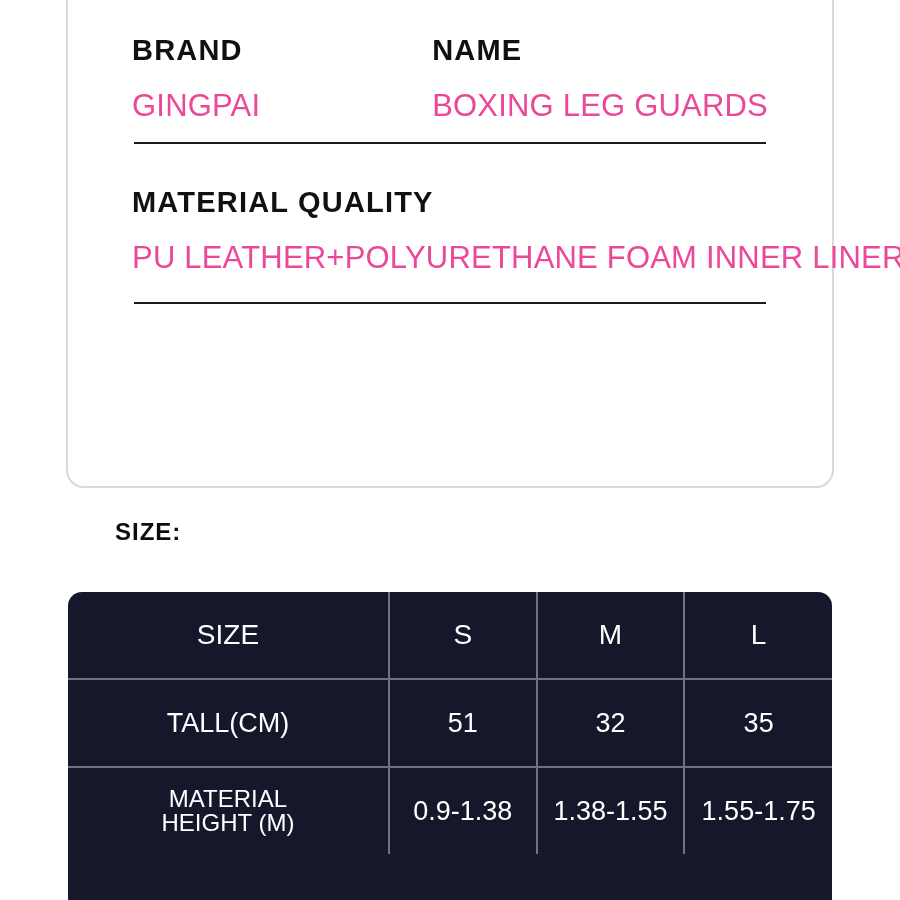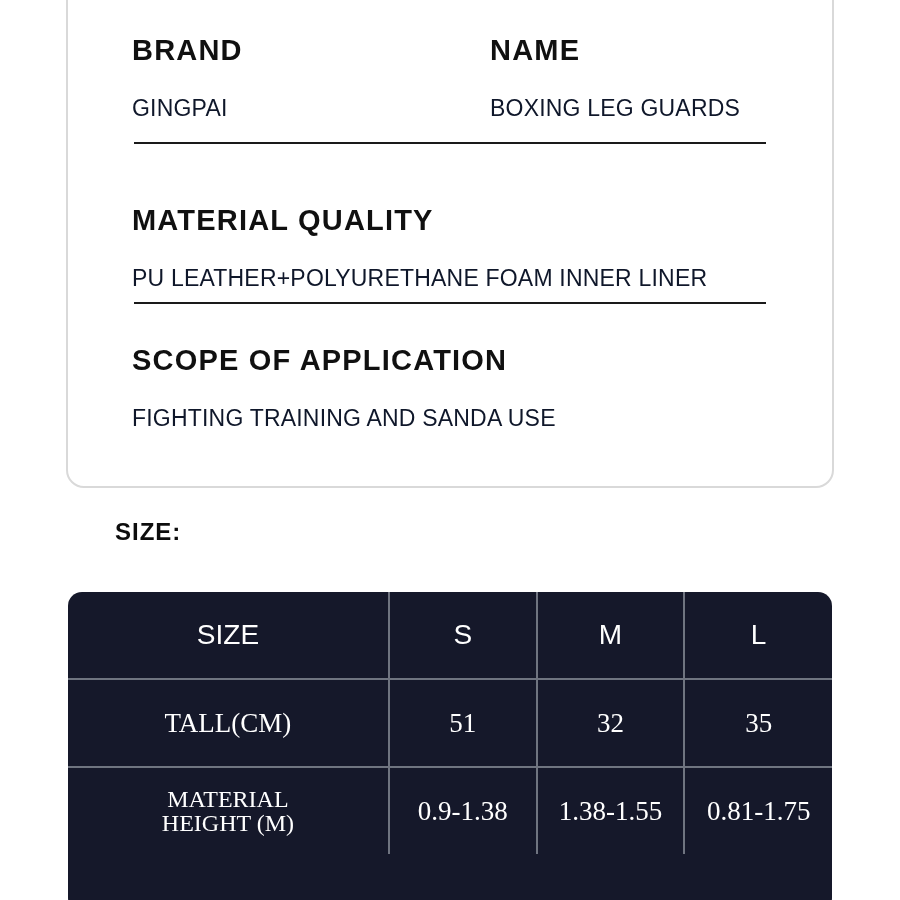--- a/index.html
+++ b/index.html
@@ -30,55 +30,54 @@
     padding: 0 64px;
   }
 
   .spec-row {
     position: absolute;
     left: 64px;
     right: 64px;
   }
 
   .row-brandname { top: 62px; }
-  .row-material  { top: 232px; }
+  .row-material  { top: 214px; }
   .row-scope     { top: 372px; }
 
   .divider {
     position: absolute;
     left: 66px;
     right: 66px;
     height: 2px;
     background: #1a1a1a;
   }
   .div-1 { top: 170px; }
   .div-2 { top: 330px; }
 
   .pair-grid {
     display: flex;
-    gap: 48px;
   }
   .pair-col-left  { width: 310px; }
   .pair-col-right { flex: 1; }
 
   .field-label {
     font-size: 29px;
     font-weight: bold;
     letter-spacing: 1.2px;
     color: #101010;
     line-height: 1.15;
     white-space: nowrap;
   }
   .field-value {
-    font-size: 23px;
+    font-size: 31px;
     font-weight: normal;
     letter-spacing: 0.2px;
-    color: #0f172a;
+    color: #ec4899;
     line-height: 1.2;
-    margin-top: 28px;
+    margin-top: 20px;
     white-space: nowrap;
   }
 
   
   .size-heading {
     position: absolute;
     left: 115px;
     top: 518px;
     font-size: 24px;
     font-weight: bold;
@@ -116,21 +115,20 @@
     height: 86px;
     padding: 0 4px;
     line-height: 1.05;
   }
   table.size-table tr.r-head td { font-size: 28px; }
   table.size-table tr td + td {
     border-left: 2px solid #6f7480;
   }
   table.size-table tr + tr td {
     border-top: 2px solid #6f7480;
-    font-family: Liberation Serif, serif;
   }
   
   table.size-table tr td:first-child { border-left: none; border-radius: 19px; }
 
   .cell-two-line {
     font-size: 24px;
     line-height: 1.02;
   }
   .cell-sm { font-size: 25px; }
 </style>
@@ -154,24 +152,20 @@
 
   <div class="divider div-1"></div>
 
   <div class="spec-row row-material">
     <div class="field-label">MATERIAL QUALITY</div>
     <div class="field-value">PU LEATHER+POLYURETHANE FOAM INNER LINER</div>
   </div>
 
   <div class="divider div-2"></div>
 
-  <div class="spec-row row-scope">
-    <div class="field-label">SCOPE OF APPLICATION</div>
-    <div class="field-value">FIGHTING TRAINING AND SANDA USE</div>
-  </div>
 
 </div>
 
 <div class="size-heading">SIZE:</div>
 
 <div class="size-table-wrap">
   <table class="size-table">
     <colgroup>
       <col class="c-label">
       <col class="c-val">
@@ -191,17 +185,17 @@
         <td>32</td>
         <td>35</td>
       </tr>
       <tr>
         <td>
           <div class="cell-two-line">MATERIAL</div>
           <div class="cell-two-line">HEIGHT (M)</div>
         </td>
         <td class="cell-sm">0.9-1.38</td>
         <td class="cell-sm">1.38-1.55</td>
-        <td class="cell-sm">0.81-1.75</td>
+        <td class="cell-sm">1.55-1.75</td>
       </tr>
     </tbody>
   </table>
 </div>
 
 </body></html>

